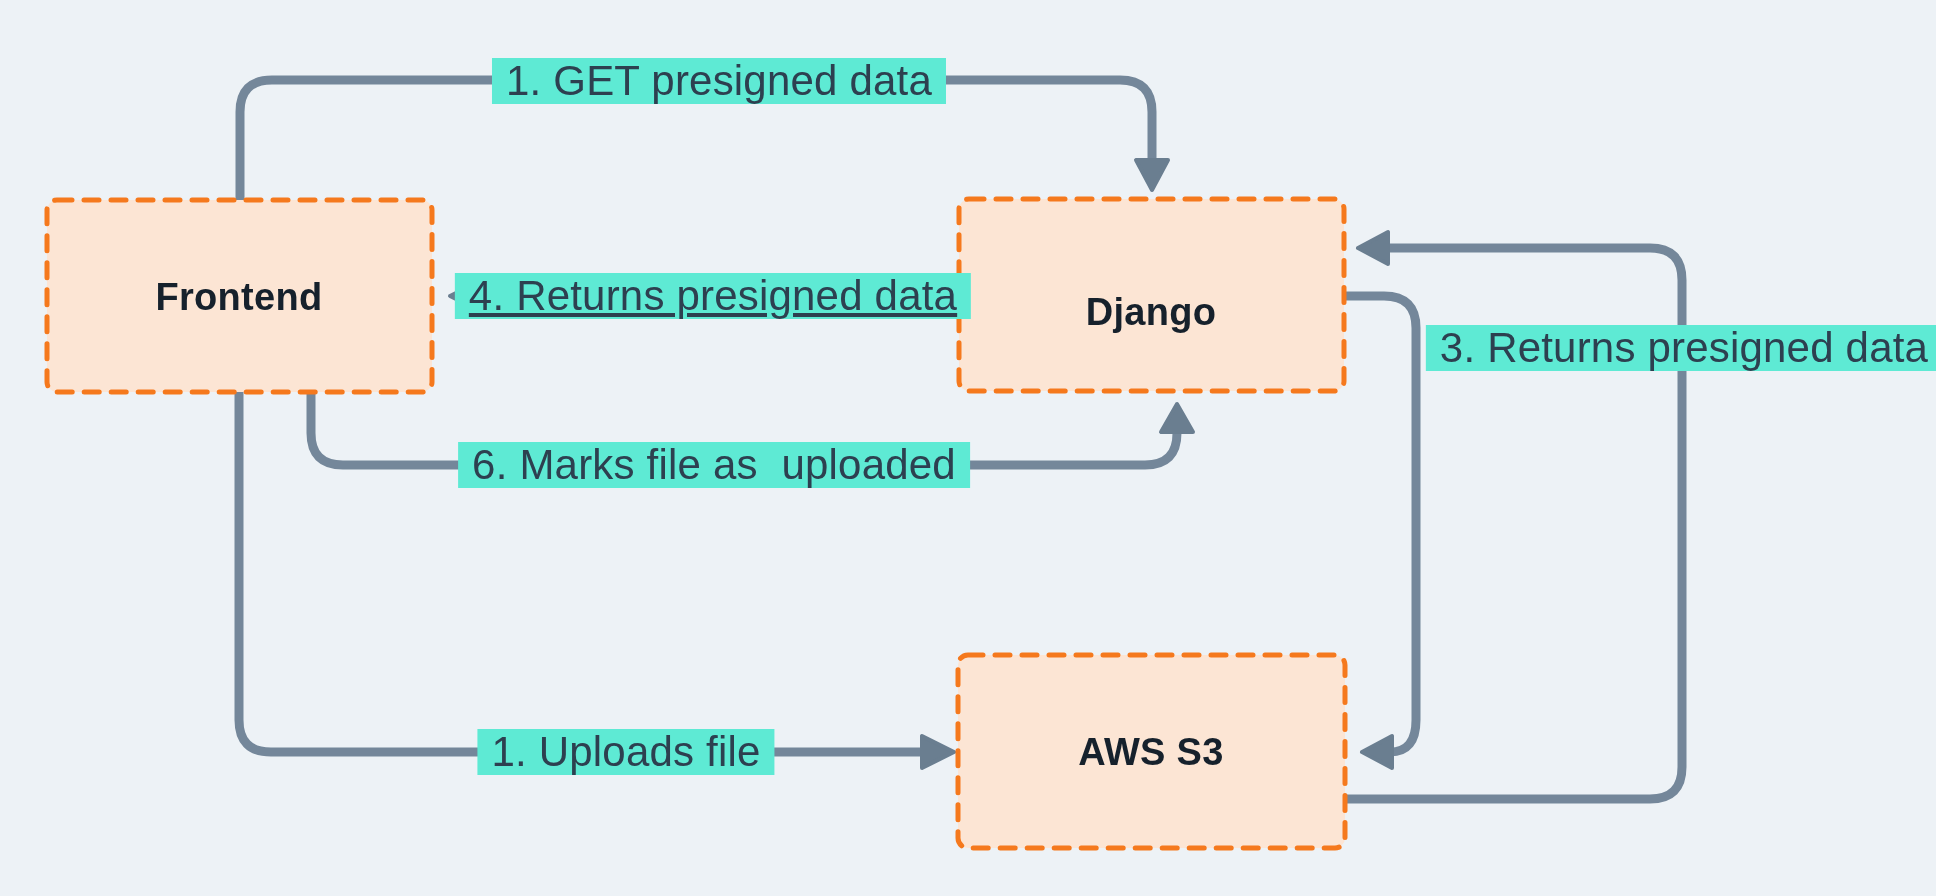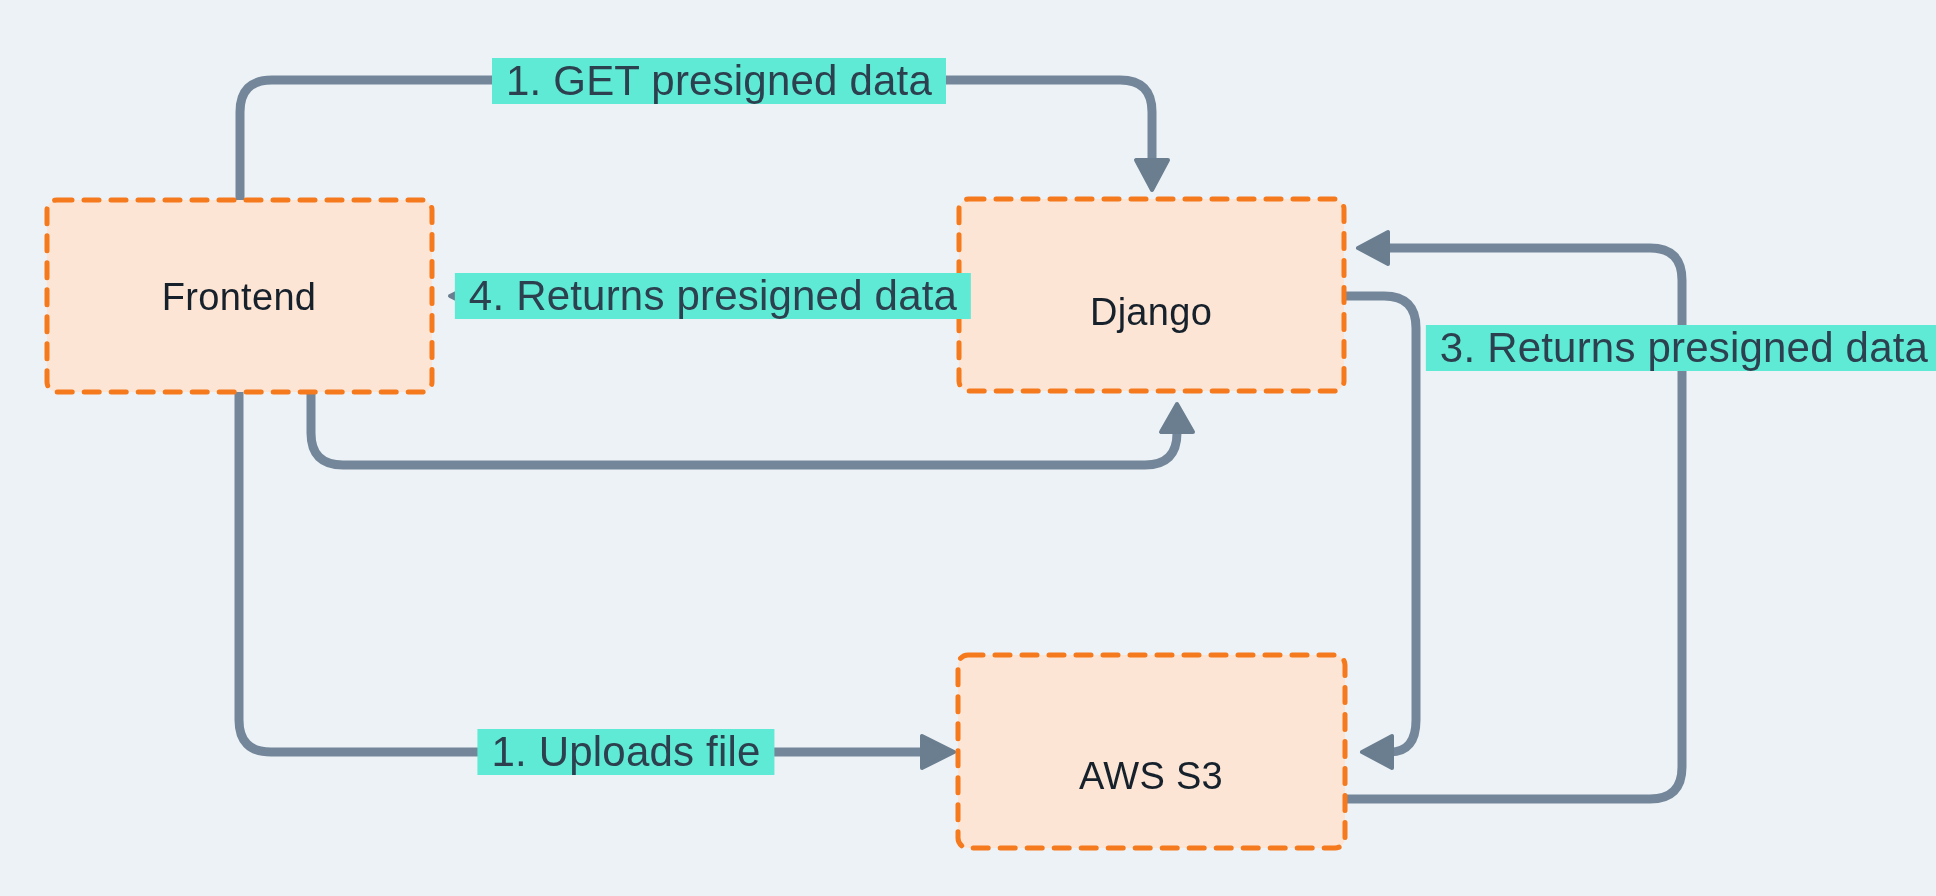--- a/index.html
+++ b/index.html
@@ -33,21 +33,21 @@
     line-height: 46px;
     padding: 0 14px;
     white-space: pre;
     letter-spacing: 0.2px;
   }
   .node-label {
     position: absolute;
     transform: translate(-50%, -50%);
     color: #16212c;
     font-size: 38px;
-    font-weight: 400;
+    font-weight: 700;
     white-space: pre;
     letter-spacing: 0.3px;
   }
 </style>
 </head>
 <body>
 
 <div class="canvas">
 
   <svg class="diagram-svg" viewBox="0 0 1936 896" xmlns="http://www.w3.org/2000/svg">
@@ -78,20 +78,21 @@
 
     <g fill="#fce5d4" stroke="#f5791d" stroke-width="5" stroke-dasharray="15 12" stroke-linecap="round">
       <rect x="47" y="200" width="385" height="192" rx="10"></rect>
       <rect x="959" y="199" width="385" height="192" rx="10"></rect>
       <rect x="958" y="655" width="387" height="193" rx="10"></rect>
     </g>
   </svg>
 
   <div class="node-label" style="left:239px; top:297px;">Frontend</div>
   <div class="node-label" style="left:1151px; top:312px;">Django</div>
-  <div class="node-label" style="left:1151px; top:752px;margin-top:24px;">AWS S3</div>
+  <div class="node-label" style="left:1151px; top:752px;">AWS S3</div>
 
   <div class="arrow-label" style="left:719px; top:81px;">1. GET presigned data</div>
-  <div class="arrow-label" style="left:713px; top:296px;">4. Returns presigned data</div>
+  <div class="arrow-label" style="left:713px; top:296px;text-decoration:underline;">4. Returns presigned data</div>
+  <div class="arrow-label" style="left:714px; top:465px;">6. Marks file as  uploaded</div>
   <div class="arrow-label" style="left:626px; top:752px;">1. Uploads file</div>
   <div class="arrow-label" style="left:1684px; top:348px;">3. Returns presigned data</div>
 
 </div>
 
 </body></html>

